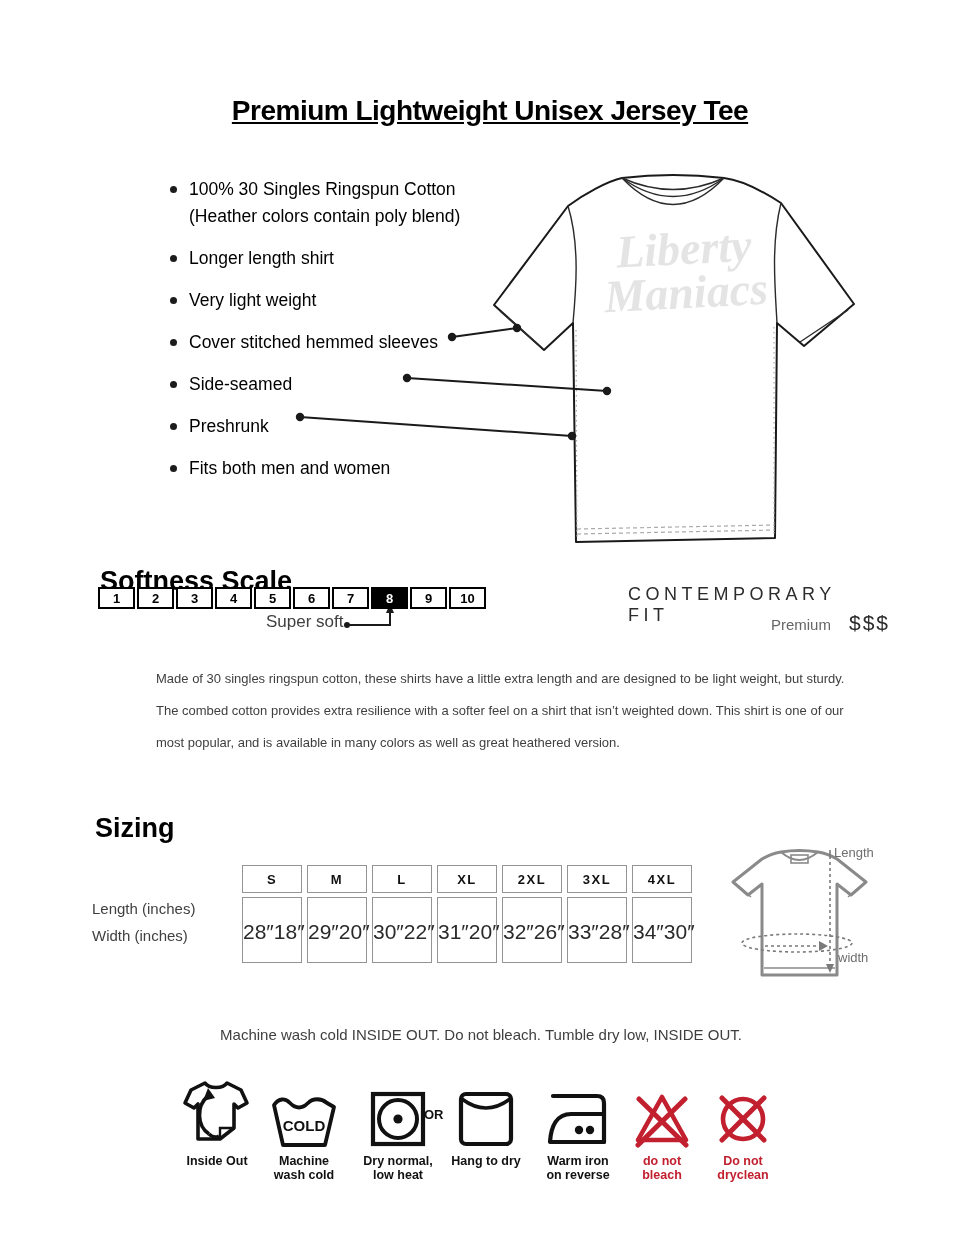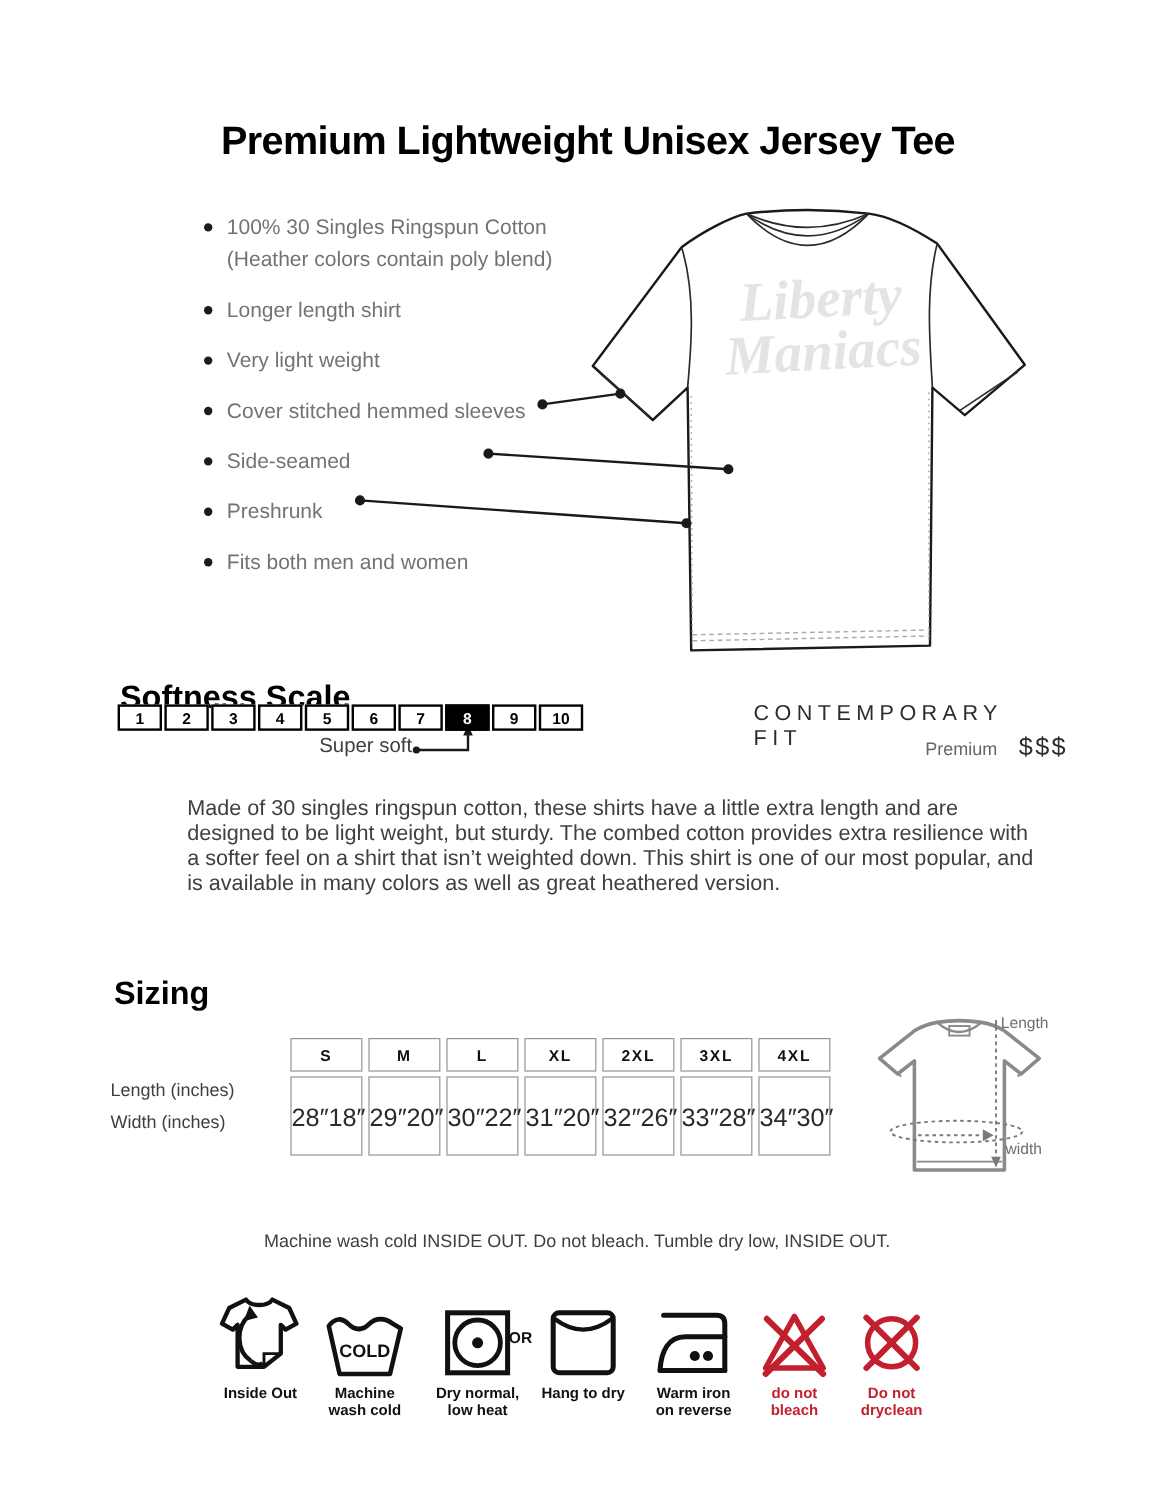--- a/index.html
+++ b/index.html
@@ -4,27 +4,27 @@
 <style>
   html,body{margin:0;padding:0;background:#fff;}
   .page{
     position:relative;width:980px;height:1250px;background:#fff;overflow:hidden;
     font-family:"Liberation Sans", sans-serif;color:#1c1c1c;
   }
   .abs{position:absolute;}
   
   .title{
     left:0;right:0;top:76px;text-align:center;
-    font-size:33px;font-weight:bold;letter-spacing:-0.5px;color:#000;
+    font-size:28px;font-weight:bold;letter-spacing:-0.5px;color:#000;text-decoration:underline;
   }
   
   .features{left:170px;top:176px;width:320px;list-style:none;margin:0;padding:0;}
   .features li{
     position:relative;padding-left:19px;margin-bottom:15px;
-    font-size:17.5px;line-height:27px;color:#737373;
+    font-size:17.5px;line-height:27px;color:#000000;
   }
   .features li .dot{
     position:absolute;left:0;top:10px;width:7px;height:7px;border-radius:50%;background:#1c1c1c;
   }
   
   .tee-logo{
     left:592px;top:226px;width:186px;text-align:center;
     transform:rotate(-3deg);color:#e4e4e4;
     font-family:"Liberation Serif", serif;font-style:italic;font-weight:bold;
   }
@@ -43,21 +43,21 @@
   .supersoft{left:266px;top:612px;font-size:17px;color:#3f3f3f;}
   
   .fit-line{left:628px;top:584px;width:262px;display:flex;justify-content:space-between;
     font-size:18px;letter-spacing:4.5px;color:#2c2c2c;flex-direction:column;}
   .tier-line{left:628px;top:611px;width:262px;display:flex;justify-content:flex-end;
     align-items:baseline;gap:18px;}
   .tier-line .tier{font-size:15px;color:#666;}
   .tier-line .price{font-size:21px;letter-spacing:2px;color:#2c2c2c;}
   
   .desc{left:156px;top:663px;width:708px;margin:0;
-    font-size:18px;line-height:21px;color:#3f3f3f;}
+    font-size:13px;line-height:32px;color:#3f3f3f;}
   
   .sizing-heading{left:95px;top:791px;}
   .size-table{left:242px;top:865px;display:flex;gap:5px;}
   .size-col{width:60px;}
   .size-col .hd{
     height:28px;border:1.5px solid #949494;box-sizing:border-box;
     display:flex;align-items:center;justify-content:center;
     font-size:13px;font-weight:bold;letter-spacing:1.5px;color:#111;
   }
   .size-col .bd{

